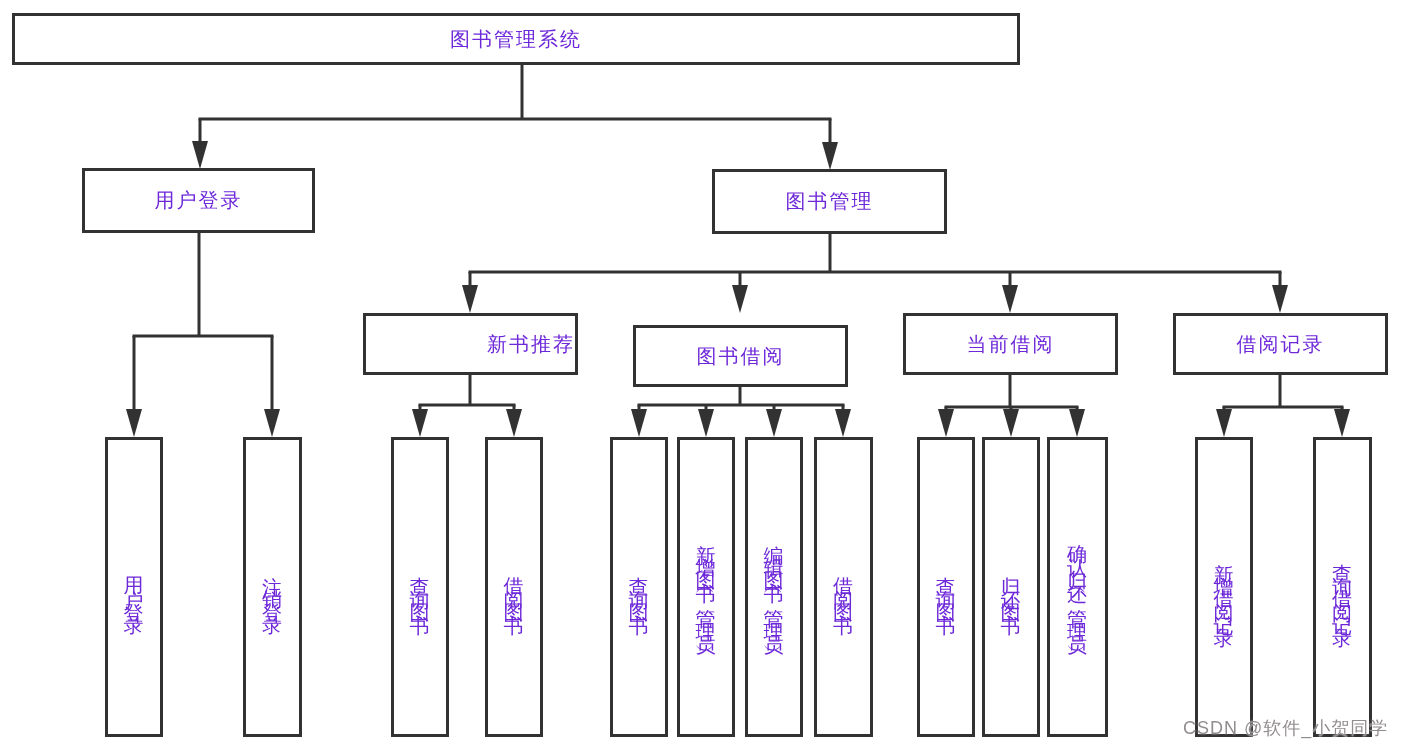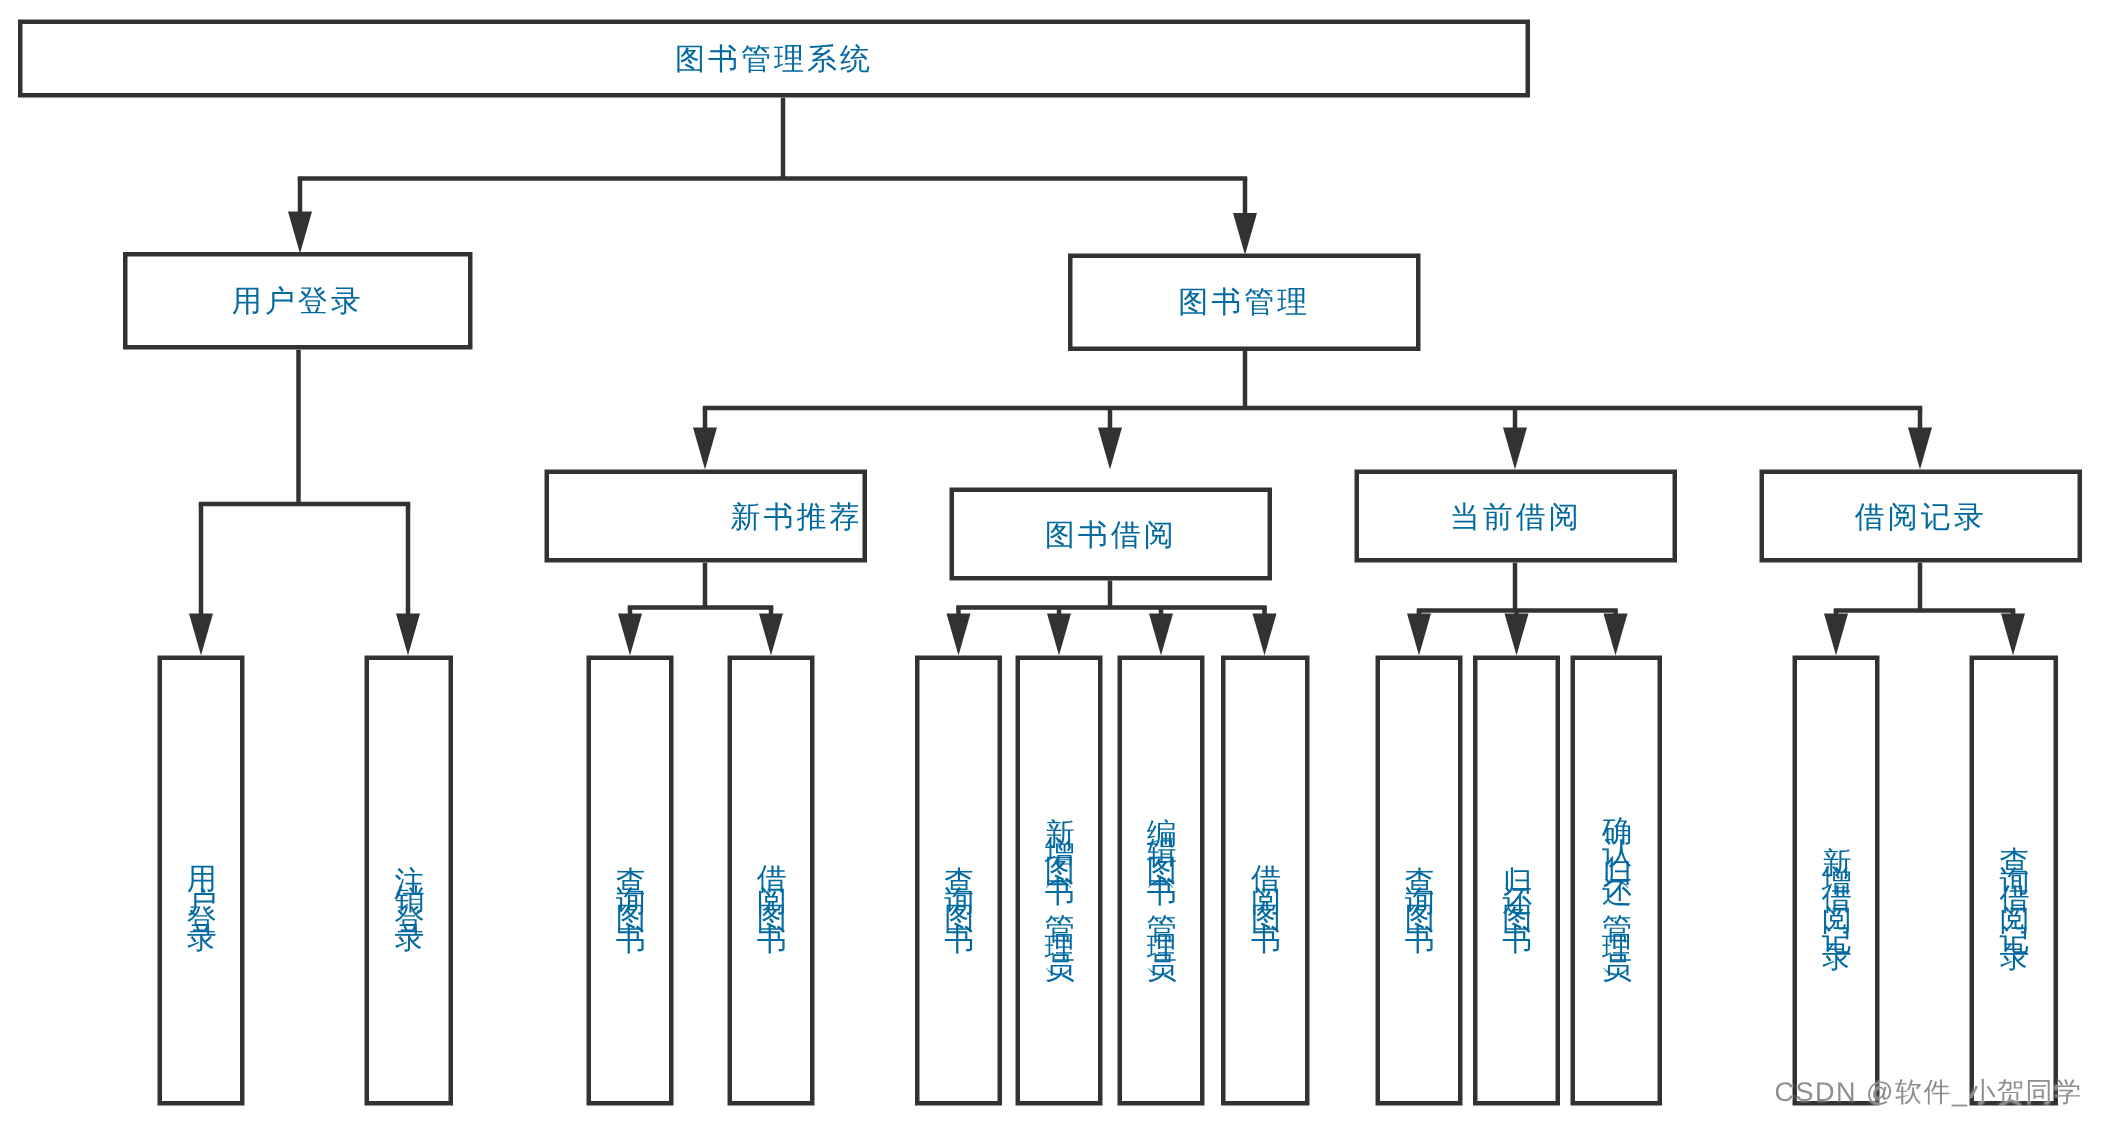--- a/index.html
+++ b/index.html
@@ -10,21 +10,21 @@
     background: #ffffff;
     font-family: "Liberation Sans", sans-serif;
     overflow: hidden;
   }
   .wires { position: absolute; left: 0; top: 0; z-index: 1; }
   .node {
     position: absolute;
     box-sizing: border-box;
     background: #ffffff;
     border: 3px solid #323232;
-    color: #0369a1;
+    color: #6d28d9;
     display: flex;
     align-items: center;
     justify-content: center;
     z-index: 2;
     font-size: 20px;
     letter-spacing: 2px;
     white-space: nowrap;
   }
   .vnode span {
     writing-mode: vertical-rl;

